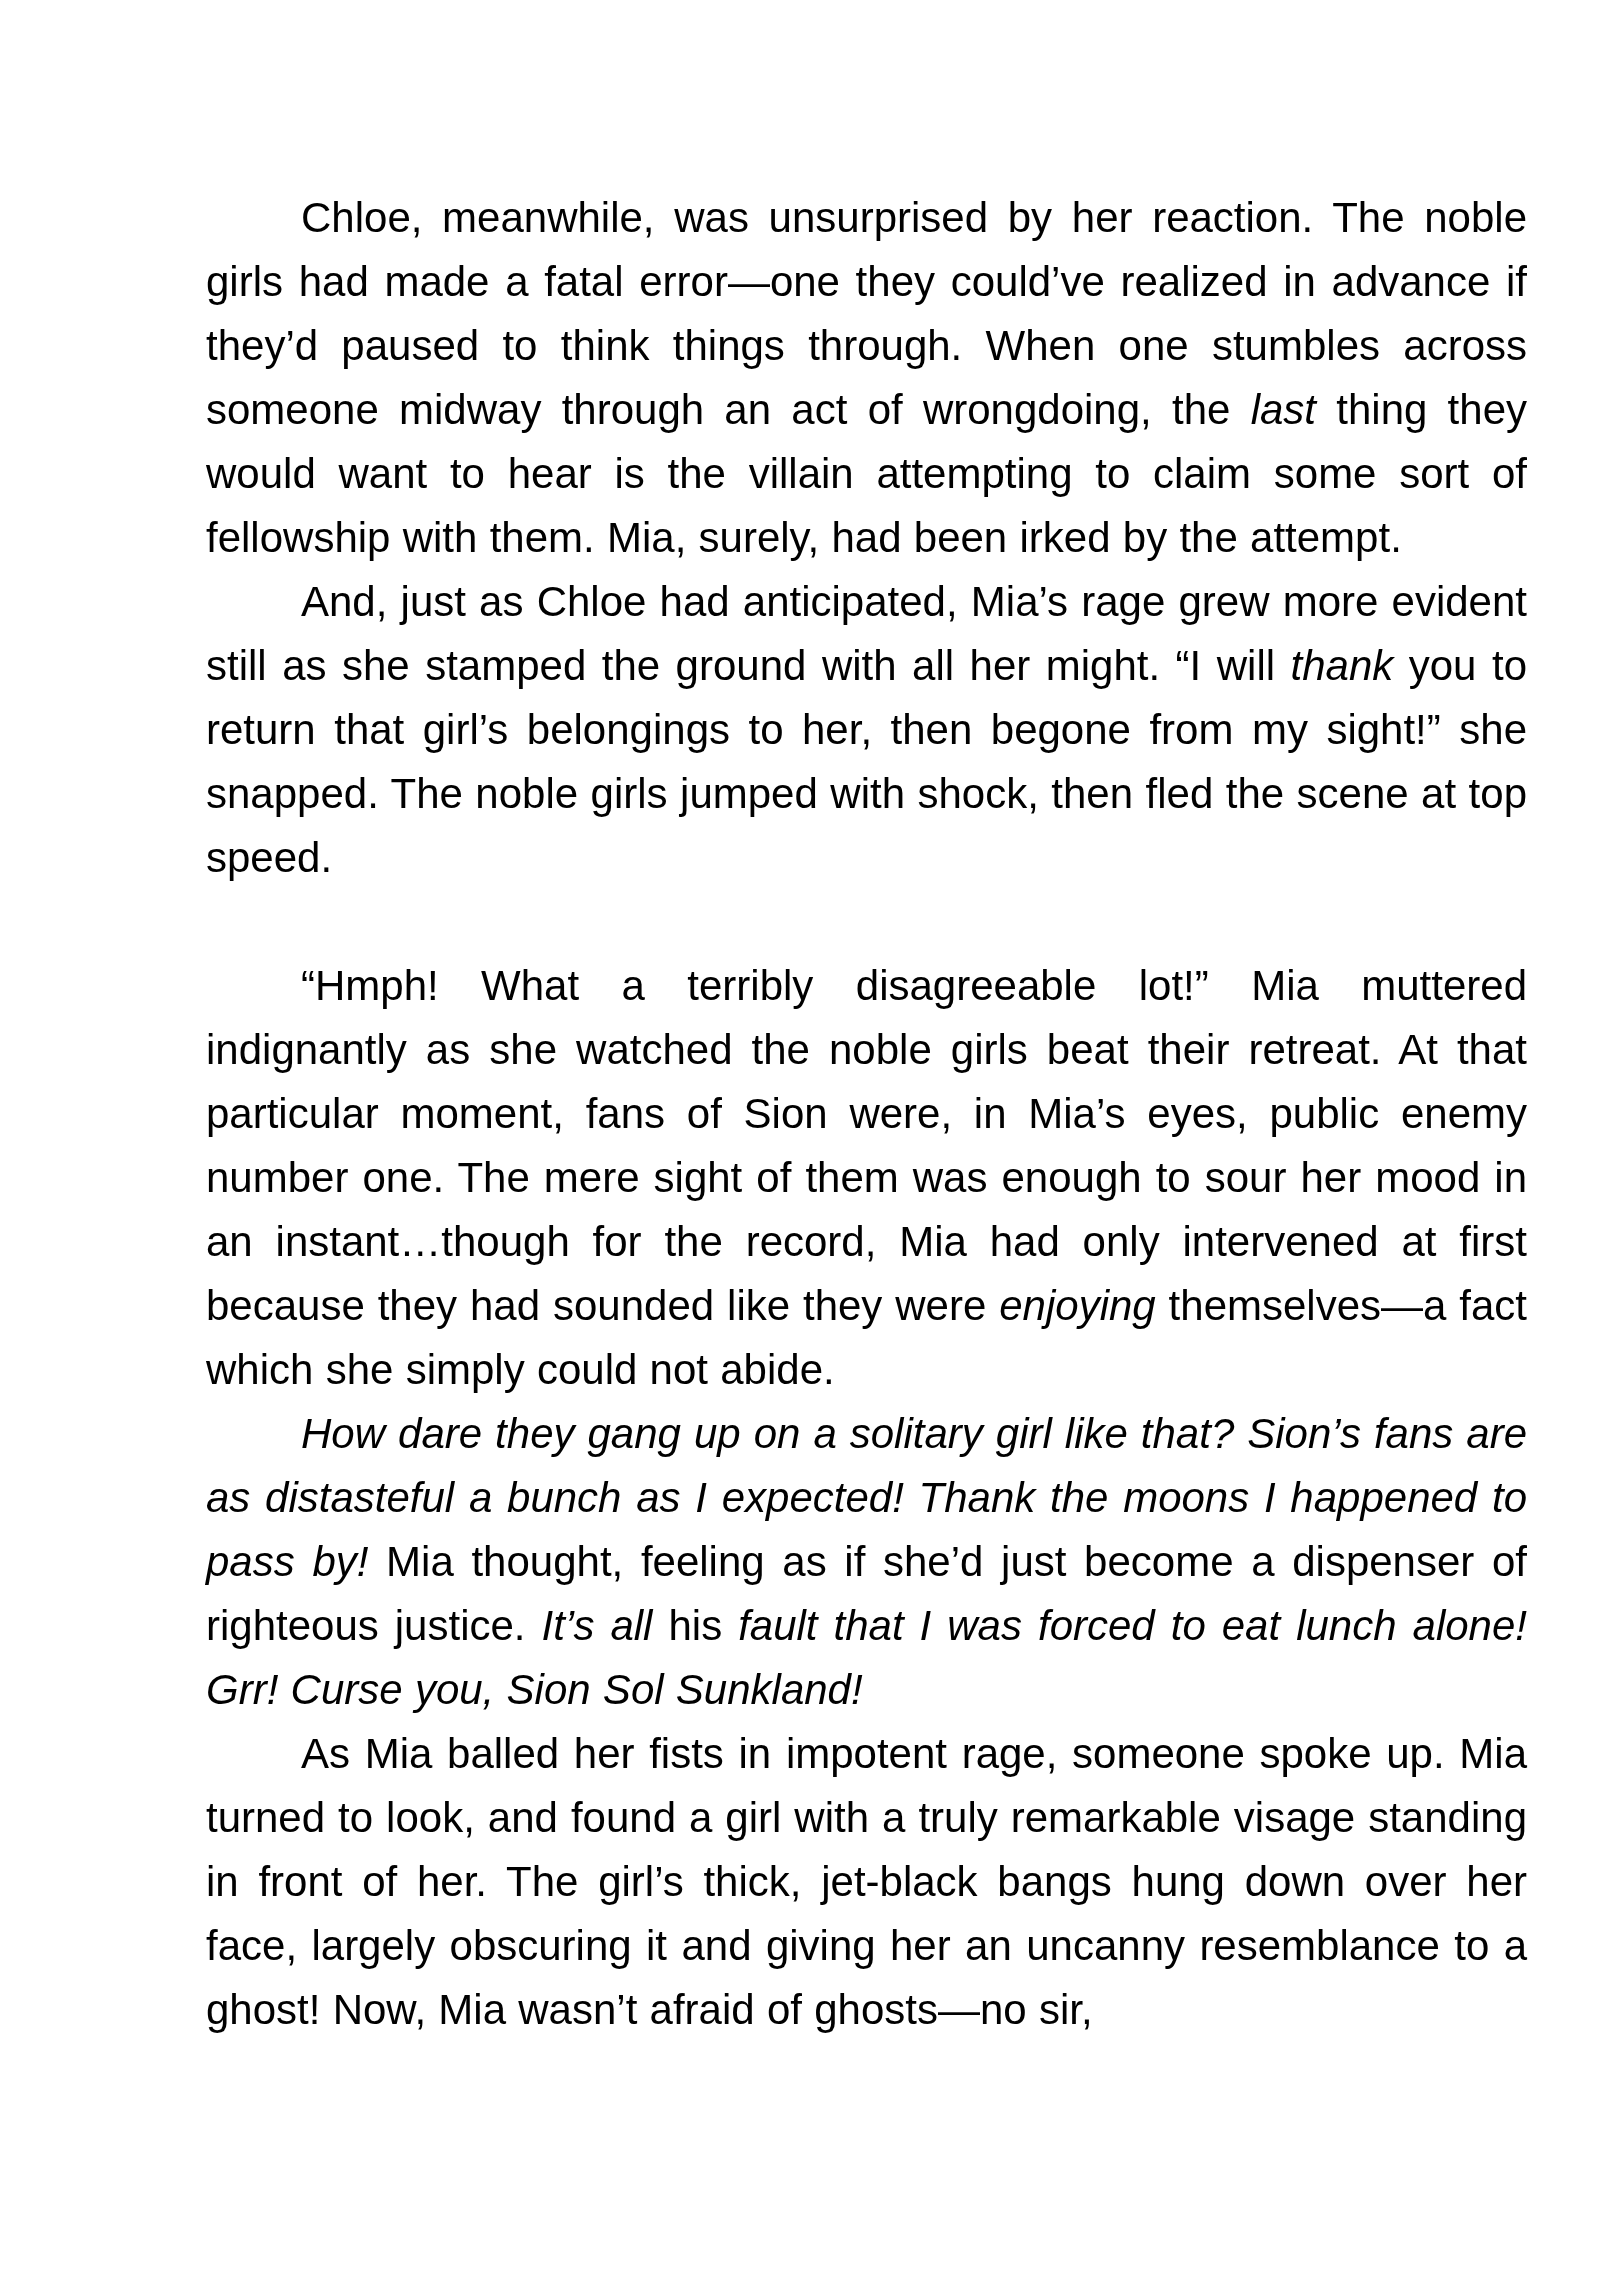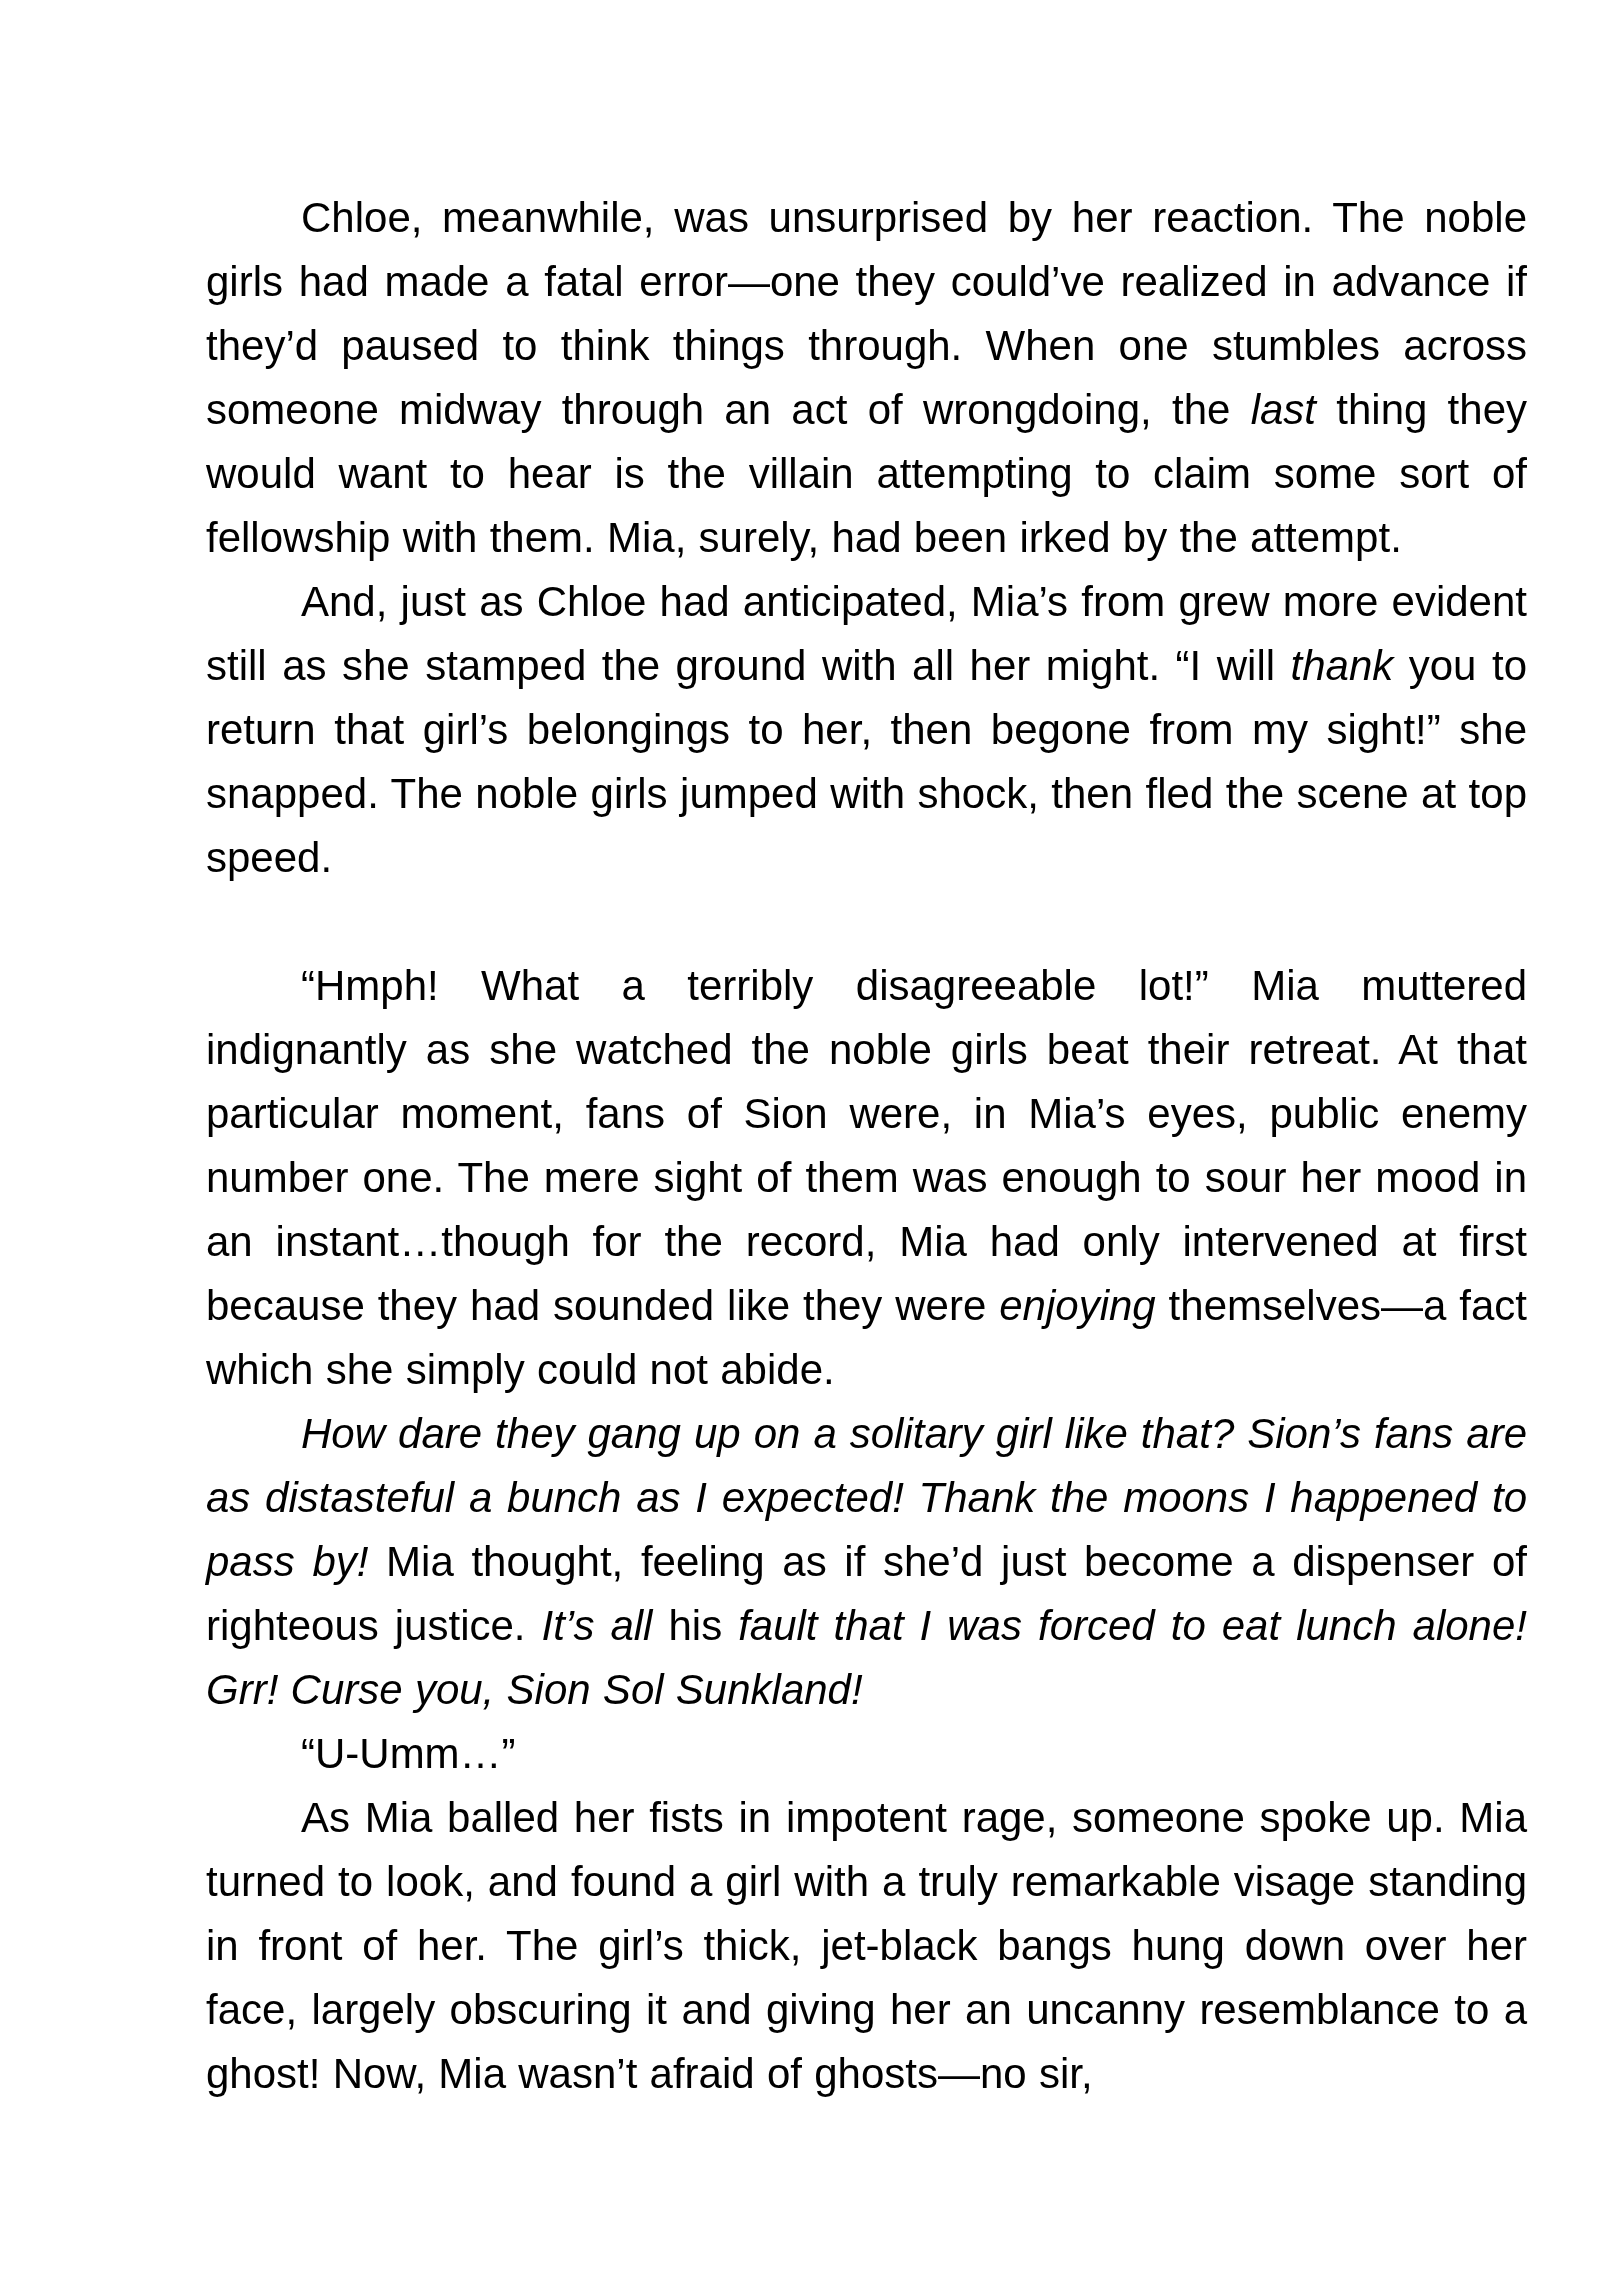--- a/index.html
+++ b/index.html
@@ -39,20 +39,19 @@
   .scene-break {
     margin-top: 64px;
   }
 </style>
 </head>
 <body>
 
 <div class="page" style="background: rgb(255, 255, 255);">
   <div class="text-block" style="color: rgb(0, 0, 0);">
       <p class="para"><span>Chloe, meanwhile, was unsurprised by her reaction. The noble girls had made a fatal error—one they could’ve realized in advance if they’d paused to think things through. When one stumbles across someone midway through an act of wrongdoing, the </span><em>last</em><span> thing they would want to hear is the villain attempting to claim some sort of fellowship with them. Mia, surely, had been irked by the attempt.</span></p>
-      <p class="para"><span>And, just as Chloe had anticipated, Mia’s from grew more evident still as she stamped the ground with all her might. “I will </span><em>thank</em><span> you to return that girl’s belongings to her, then begone from my sight!” she snapped. The noble girls jumped with shock, then fled the scene at top speed.</span></p>
+      <p class="para"><span>And, just as Chloe had anticipated, Mia’s rage grew more evident still as she stamped the ground with all her might. “I will </span><em>thank</em><span> you to return that girl’s belongings to her, then begone from my sight!” she snapped. The noble girls jumped with shock, then fled the scene at top speed.</span></p>
       <p class="para scene-break"><span>“Hmph! What a terribly disagreeable lot!” Mia muttered indignantly as she watched the noble girls beat their retreat. At that particular moment, fans of Sion were, in Mia’s eyes, public enemy number one. The mere sight of them was enough to sour her mood in an instant…though for the record, Mia had only intervened at first because they had sounded like they were </span><em>enjoying</em><span> themselves—a fact which she simply could not abide.</span></p>
       <p class="para"><em>How dare they gang up on a solitary girl like that? Sion’s fans are as distasteful a bunch as I expected! Thank the moons I happened to pass by!</em><span> Mia thought, feeling as if she’d just become a dispenser of righteous justice. </span><em>It’s all</em><span> his </span><em>fault that I was forced to eat lunch alone! Grr! Curse you, Sion Sol Sunkland!</em></p>
-      <p class="para"><span>“U-Umm…”</span></p>
       <p class="para"><span>As Mia balled her fists in impotent rage, someone spoke up. Mia turned to look, and found a girl with a truly remarkable visage standing in front of her. The girl’s thick, jet-black bangs hung down over her face, largely obscuring it and giving her an uncanny resemblance to a ghost! Now, Mia wasn’t afraid of ghosts—no sir,</span></p>
     </div>
 </div>
 
 
 </body></html>

